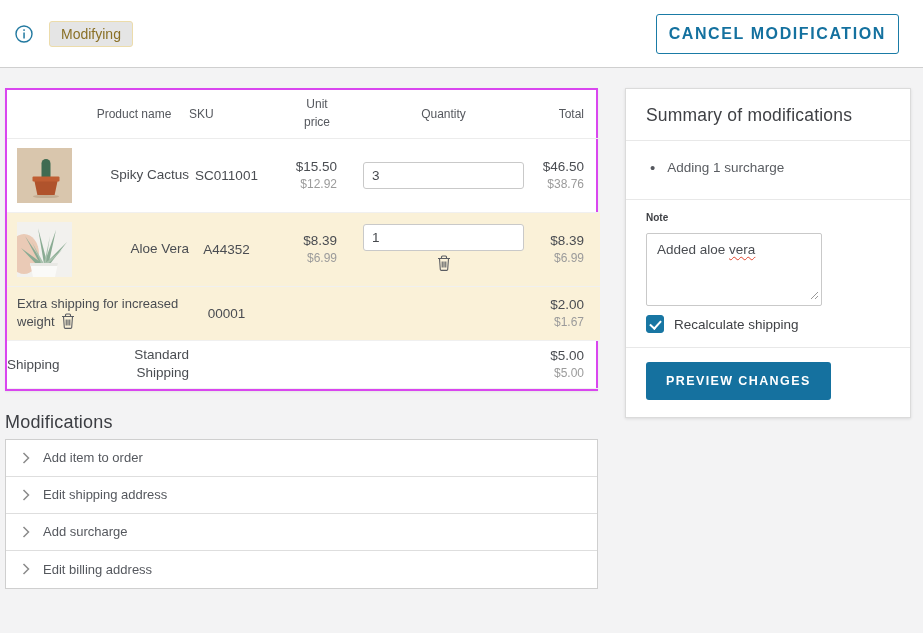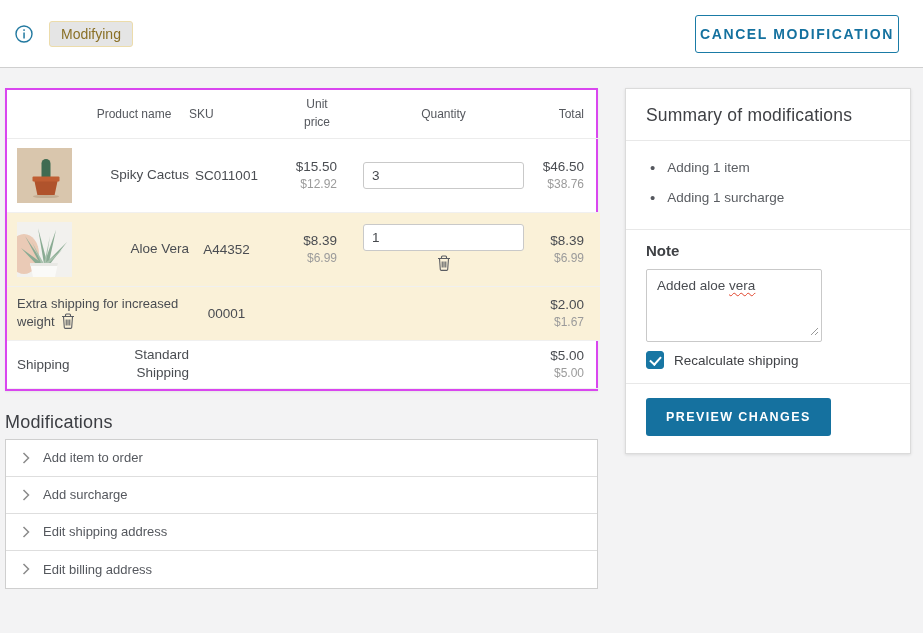--- a/index.html
+++ b/index.html
@@ -17,22 +17,22 @@
     display:flex; align-items:center; padding:0 24px 0 15px;
   }
   .info-icon { width:18px; height:18px; display:block; }
   .badge {
     margin-left:16px; background:#e5e5e5; border:1px solid #ecdcab;
     color:#8a7026; font-size:14px; padding:4px 11px; border-radius:3px;
   }
   .spacer { flex:1; }
   .btn-outline {
     background:#fff; border:1px solid #1a7ba6; color:#14719f;
-    font-size:14px; font-weight:bold; letter-spacing:1.6px;
-    padding:10px 4px; border-radius:3px; cursor:pointer;
+    font-size:16px; font-weight:bold; letter-spacing:1.6px;
+    padding:10px 12px; border-radius:3px; cursor:pointer;
     font-family:"Liberation Sans", sans-serif;
   }
   
   .main { display:flex; align-items:flex-start; margin:20px 0 0 5px; }
   .left-col { width:593px; }
   .right-col { width:286px; margin-left:27px; }
   
   .order-card { background:#fff; border:2px solid #d946ef; box-shadow:0 1px 2px rgba(0,0,0,.06); }
   table.order { width:100%; border-collapse:collapse; table-layout:fixed; }
   col.c-img { width:72px; } col.c-name { width:110px; } col.c-sku { width:75px; }
@@ -62,30 +62,30 @@
   .qty-input {
     width:161px; height:27px; border:1px solid #c9c9c9; border-radius:3px;
     font-size:13.5px; color:#46494e; padding:0 8px;
     font-family:"Liberation Sans", sans-serif; background:#fff; display:block;
   }
   tr.hl .qty-input { margin-bottom:4px; }
   .trash-btn { background:none; border:none; cursor:pointer; padding:0; vertical-align:middle; }
   td.td-surcharge { padding:8px 0 8px 10px; font-size:13px; line-height:1.4; }
   td.td-surcharge .trash-btn { margin-left:6px; }
   tr.row-ship td { height:48px; }
-  td.td-shiplabel { padding-left:10px; font-size:13.5px; }
+  td.td-shiplabel { font-size:13.5px; }
   
   .panel { background:#fff; border:1px solid #dbdbdb; box-shadow:0 1px 3px rgba(0,0,0,.10); }
   .panel-title { font-size:17.5px; color:#3f4145; padding:16px 20px 14px; letter-spacing:.2px; }
   .divider { border-top:1px solid #e8e8e8; }
   .bullets { list-style:none; padding:12px 20px 16px; }
   .bullets li { font-size:13.5px; color:#5a5d62; line-height:30px; display:flex; align-items:center; }
   .bullets li::before { content:"•"; color:#55585e; margin-right:12px; font-size:15px; margin-left:4px; }
   .note-sec { padding:12px 20px 14px; }
-  .note-label { font-size:15px; font-weight:bold; color:#3f4145; }
+  .note-label { font-size:10px; font-weight:bold; color:#3f4145; }
   .note-box {
     position:relative; width:176px; height:73px; border:1px solid #c9c9c9; border-radius:2px;
     margin-top:10px; padding:8px 10px; font-size:13.5px; color:#4a4d52; background:#fff;
     overflow:hidden; cursor:text;
   }
   .misspelled { text-decoration:underline wavy #e0442c; text-decoration-thickness:1px; text-underline-offset:2px; }
   .resize-handle { position:absolute; right:2px; bottom:2px; }
   .check-row { display:flex; align-items:center; margin-top:9px; }
   .checkbox {
     appearance:none; -webkit-appearance:none; width:18px; height:18px; border-radius:3px;
@@ -266,48 +266,47 @@
               </svg>
           </span>
           <span class="acc-label">Add item to order</span>
         </div>
         <div class="acc-row">
           <span class="acc-chevron">
             <svg width="8" height="12" viewBox="0 0 8 12">
                 <path d="M1.5 1 L6.5 6 L1.5 11" fill="none" stroke="#8b8b8b" stroke-width="1.5"></path>
               </svg>
           </span>
-          <span class="acc-label">Add surcharge</span>
+          <span class="acc-label">Edit shipping address</span>
         </div>
         <div class="acc-row">
           <span class="acc-chevron">
             <svg width="8" height="12" viewBox="0 0 8 12">
                 <path d="M1.5 1 L6.5 6 L1.5 11" fill="none" stroke="#8b8b8b" stroke-width="1.5"></path>
               </svg>
           </span>
-          <span class="acc-label">Edit shipping address</span>
+          <span class="acc-label">Add surcharge</span>
         </div>
         <div class="acc-row">
           <span class="acc-chevron">
             <svg width="8" height="12" viewBox="0 0 8 12">
                 <path d="M1.5 1 L6.5 6 L1.5 11" fill="none" stroke="#8b8b8b" stroke-width="1.5"></path>
               </svg>
           </span>
           <span class="acc-label">Edit billing address</span>
         </div>
       </div>
     </div>
   </div>
 
   <div class="right-col">
     <div class="panel">
       <div class="panel-title">Summary of modifications</div>
       <div class="divider"></div>
       <ul class="bullets">
-        <li>Adding 1 item</li>
         <li>Adding 1 surcharge</li>
       </ul>
       <div class="divider"></div>
       <div class="note-sec">
         <div class="note-label">Note</div>
         <div class="note-box">
           <span>Added aloe </span><span class="misspelled">vera</span>
           <span class="resize-handle">
             <svg width="9" height="9" viewBox="0 0 9 9">
                 <path d="M8 1 L1 8 M8 5 L5 8" stroke="#999" stroke-width="1" fill="none"></path>

